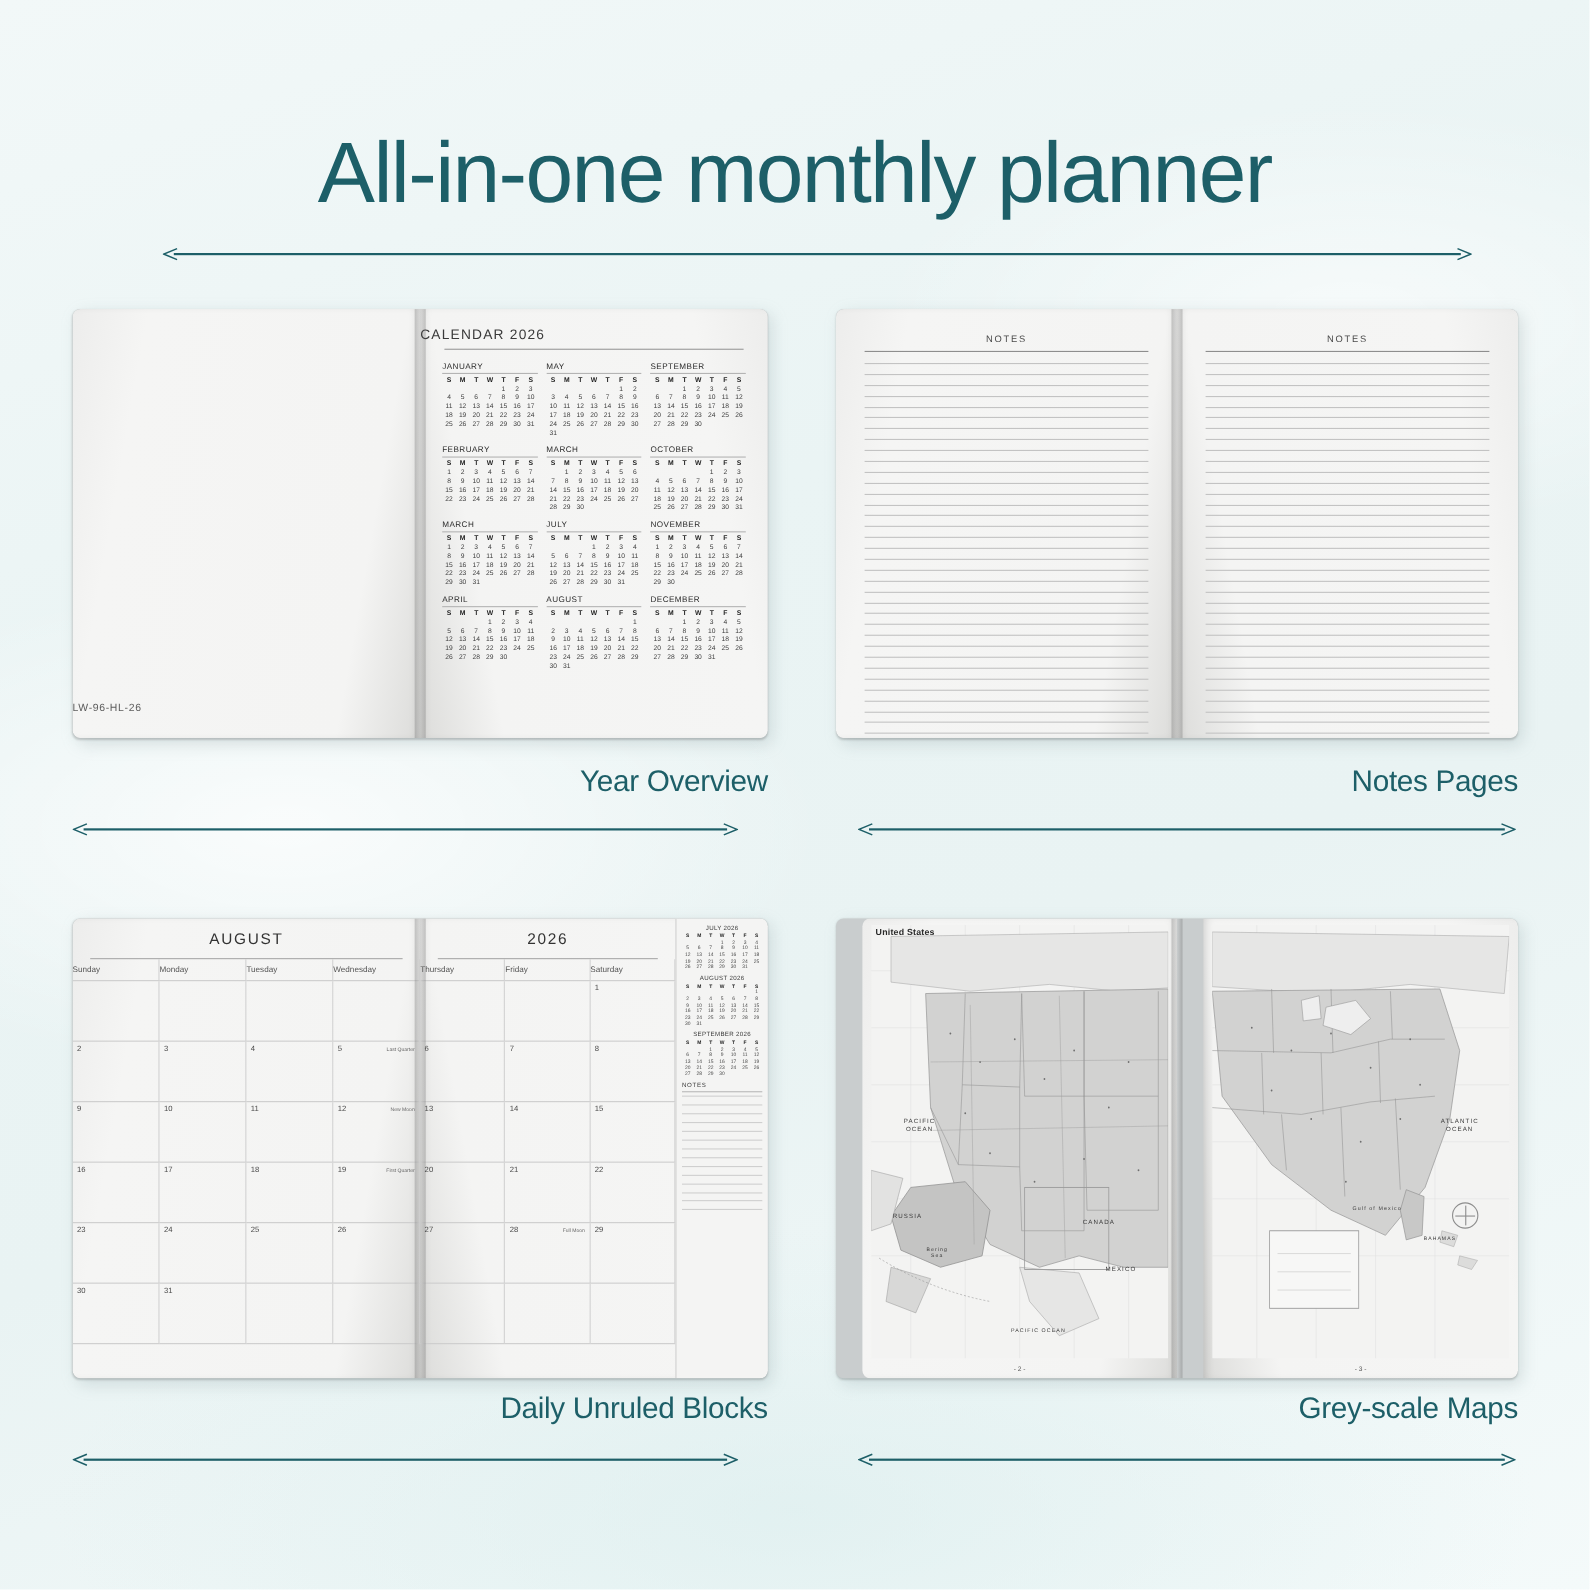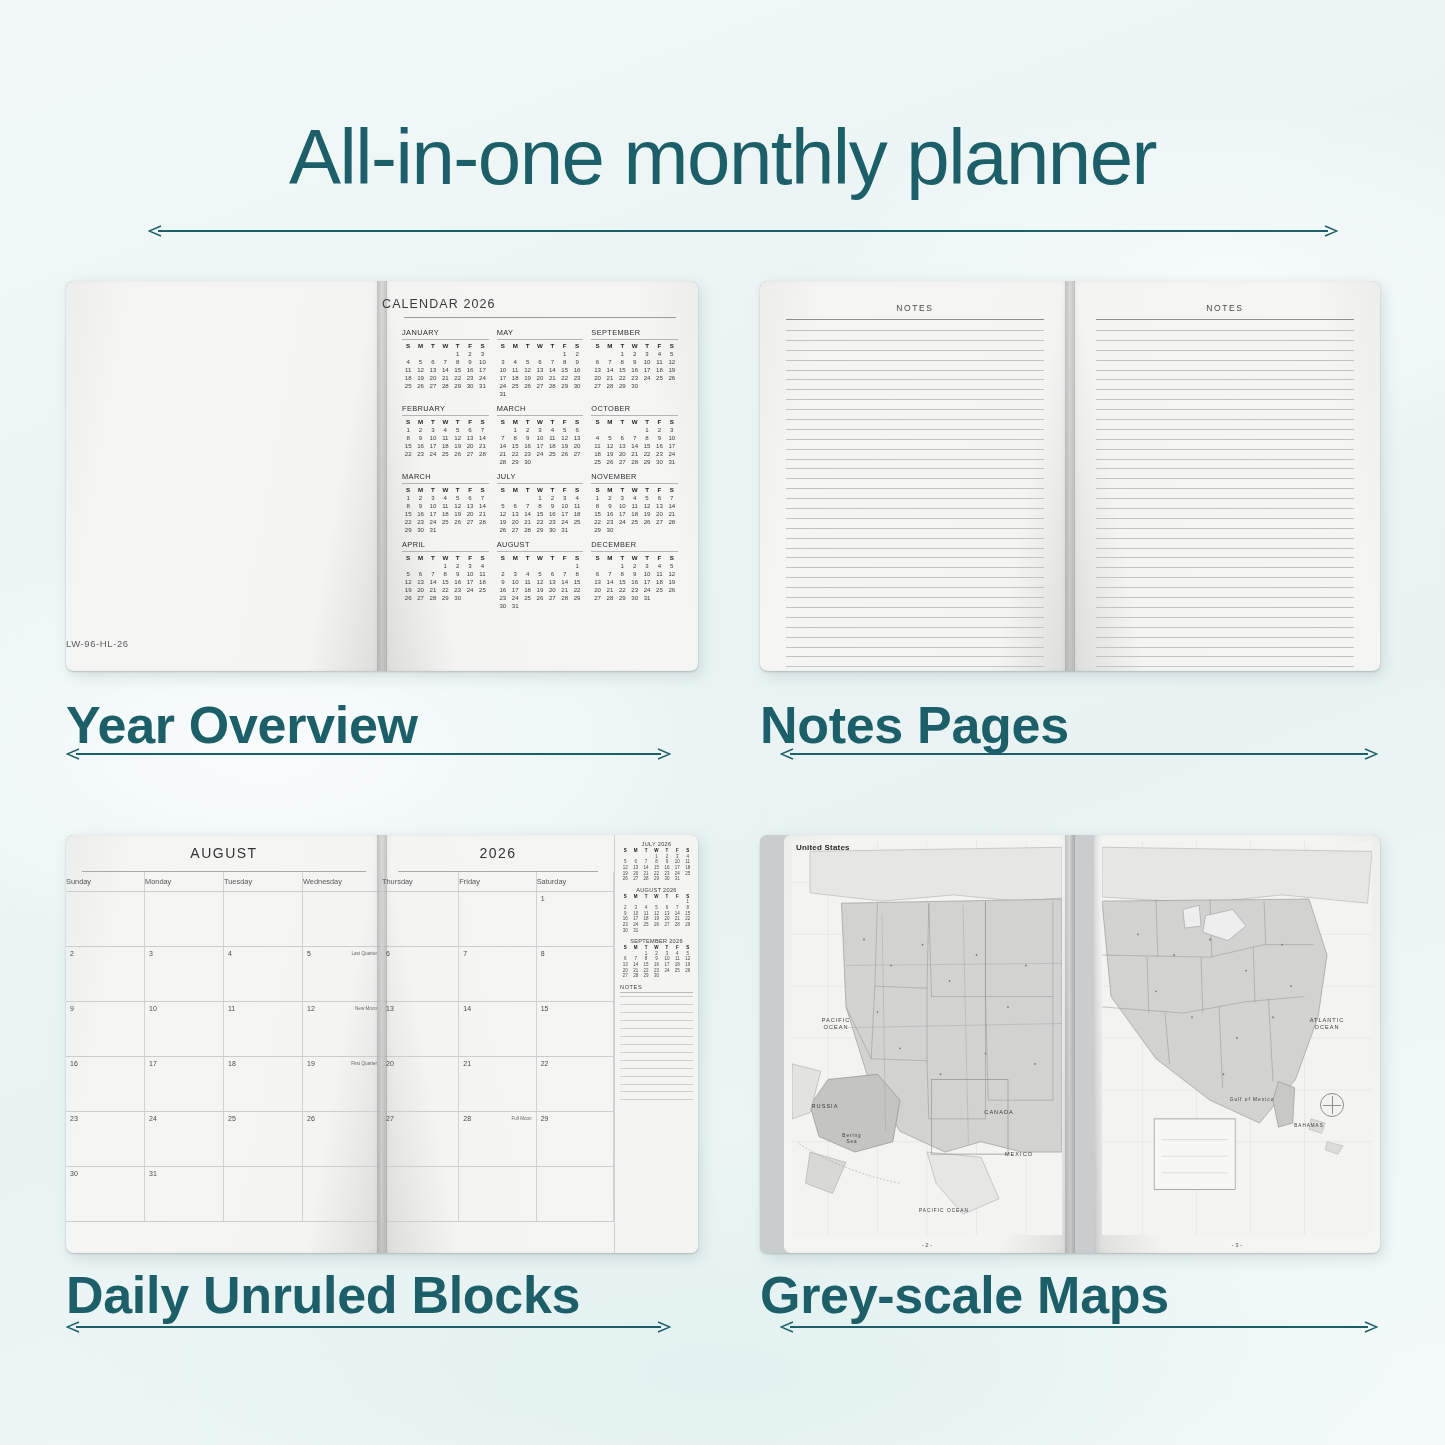--- a/index.html
+++ b/index.html
@@ -33,22 +33,22 @@
   
   .arrow-rule{position:absolute;height:18px;}
   .arrow-rule .line{position:absolute;top:8px;left:10px;right:10px;height:1.6px;background:#1d5f68;}
   .arrow-rule .head{position:absolute;top:2px;width:14px;height:14px;}
   .arrow-rule .head svg{display:block}
   .arrow-rule .head.left{left:0}
   .arrow-rule .head.right{right:0}
 
   
   .caption{
-    position:absolute;text-align:left;
-    font-size:52px;color:#1d5f68;font-weight:700;letter-spacing:-.3px;white-space:nowrap;
+    position:absolute;text-align:right;
+    font-size:27px;color:#1d5f68;font-weight:400;letter-spacing:-.3px;white-space:nowrap;
   }
 
   
   .book{position:absolute;}
   .book .shadow{
     position:absolute;inset:4px -4px -6px 4px;
     background:rgba(120,140,145,.22);
     filter:blur(7px);
     border-radius:8px;
   }

